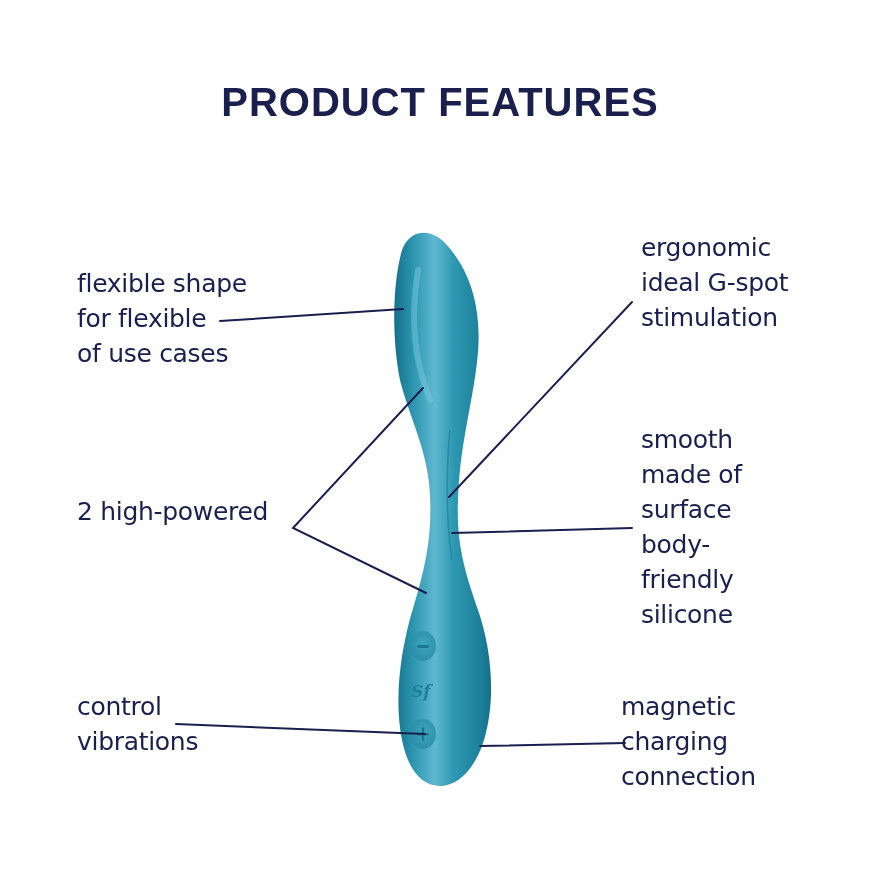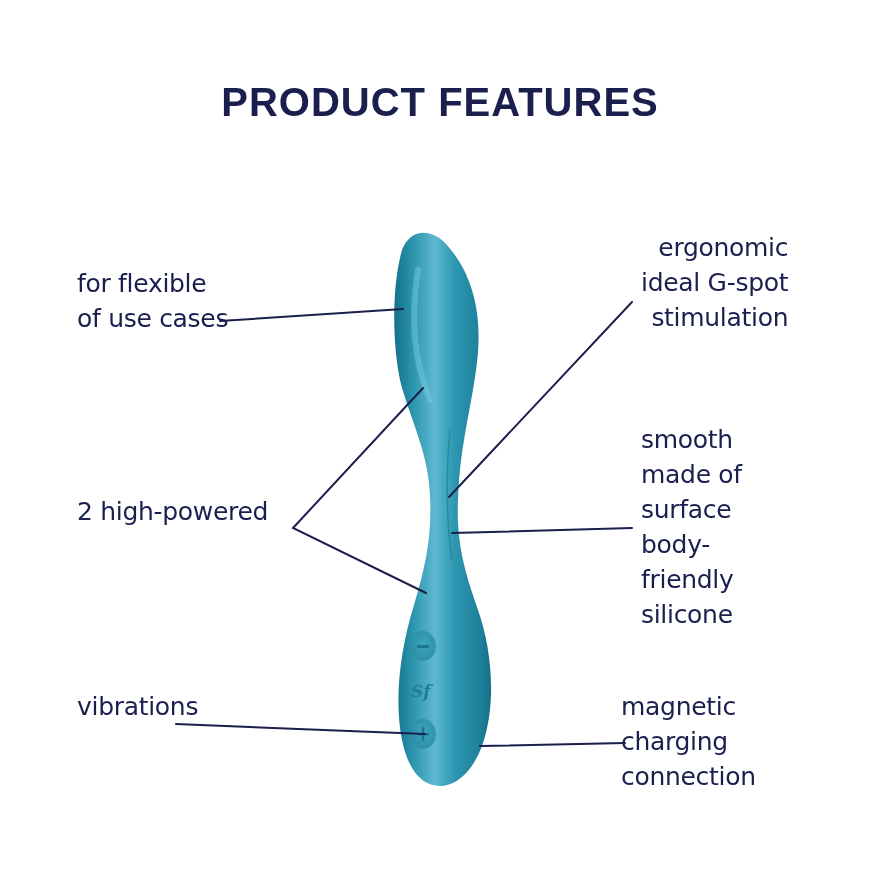--- a/index.html
+++ b/index.html
@@ -70,33 +70,35 @@
     <line x1="220" y1="321" x2="403" y2="309"></line>
     <line x1="632" y1="302" x2="449" y2="497"></line>
     <polyline points="423,388 293,528 426,593"></polyline>
     <line x1="632" y1="528" x2="452" y2="533"></line>
     <line x1="176" y1="724" x2="425" y2="734"></line>
     <line x1="480" y1="746" x2="625" y2="743"></line>
   </g>
 </svg>
 
 <div class="label" style="left:77px; top:266px;">
+  <span>flexible shape</span>
   <span>for flexible</span>
   <span>of use cases</span>
 </div>
 
 <div class="label" style="left:77px; top:494px;text-align:right;">
   <span>2 high-powered</span>
 </div>
 
 <div class="label" style="left:77px; top:689px;">
+  <span>control</span>
   <span>vibrations</span>
 </div>
 
-<div class="label" style="left:641px; top:230px;text-align:right;">
+<div class="label" style="left:641px; top:230px;">
   <span>ergonomic</span>
   <span>ideal G-spot</span>
   <span>stimulation</span>
 </div>
 
 <div class="label" style="left:641px; top:422px;">
   <span>smooth</span>
   <span>made of</span>
   <span>surface</span>
   <span>body-</span>

